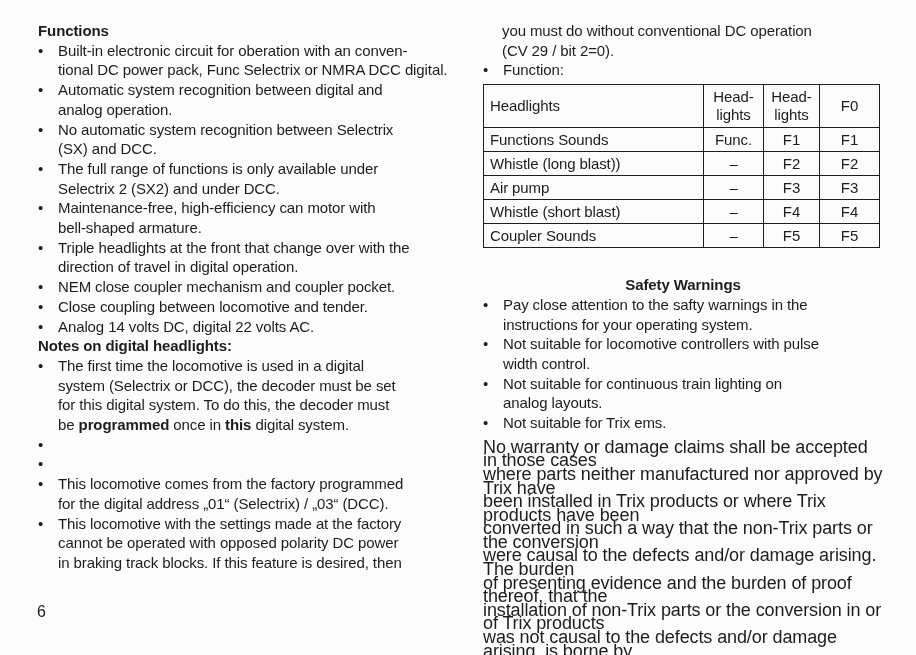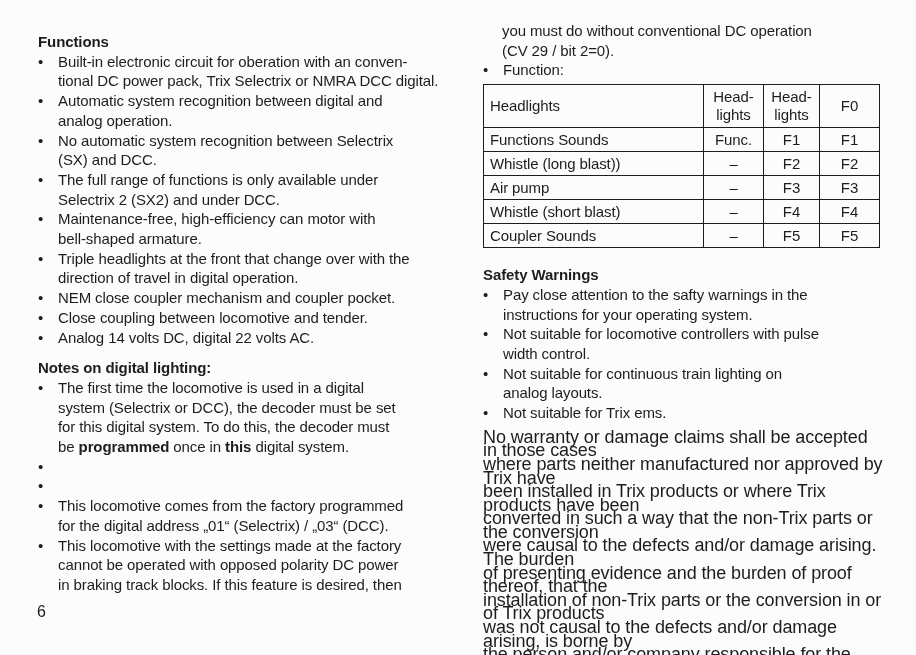--- a/index.html
+++ b/index.html
@@ -9,21 +9,21 @@
     height: 655px;
     background: #fcfcfc;
     color: #1d1d1d;
     font-family: "Liberation Sans", "DejaVu Sans", sans-serif;
     overflow: hidden;
   }
   .col { position: absolute; top: 21px; }
   .col-left  { left: 38px;  width: 432px; }
   .col-right { left: 483px; width: 400px; }
   .body-text { font-size: 15px; line-height: 19.7px; letter-spacing: -0.1px; }
-  .heading { font-weight: bold; margin-top: 11px; }
+  .heading { font-weight: bold; }
   .pre { white-space: pre-line; }
   .indent { padding-left: 19px; }
   .bullet { display: flex; align-items: flex-start; }
   .bullet .dot { flex: 0 0 20px; }
   .b { font-weight: bold; }
 
   table.fn-table {
     border-collapse: collapse;
     margin-top: 4px;
     font-size: 15px;
@@ -35,21 +35,21 @@
     border: 1.5px solid #1d1d1d;
     vertical-align: middle;
     height: 21px;
     line-height: 18px;
   }
   table.fn-table td.empty { border: none; }
   table.fn-table td.lbl { text-align: left; padding: 1px 6px; }
   table.fn-table td.center { text-align: center; padding: 1px 2px; white-space: pre-line; }
   table.fn-table tr.tall td { height: 40px; }
 
-  .safety-heading { margin-top: 17px; }
+  .safety-heading { margin-top: 27px; text-align: center; }
   .fine-print {
     margin-top: 8px;
     font-size: 18px;
     line-height: 13.6px;
     letter-spacing: -0.1px;
     white-space: pre-line;
   }
   .page-number {
     position: absolute;
     left: 37px;
@@ -62,21 +62,21 @@
 
 <div class="page">
 
   <div class="col col-left body-text">
 
     <div class="heading">Functions</div>
 
     <div class="bullet">
       <span class="dot">•</span>
       <span class="pre">Built-in electronic circuit for oberation with an conven-
-tional DC power pack, Trix Selectrix or NMRA DCC digital.</span>
+tional DC power pack, Func Selectrix or NMRA DCC digital.</span>
     </div>
     <div class="bullet">
       <span class="dot">•</span>
       <span class="pre">Automatic system recognition between digital and
 analog operation.</span>
     </div>
     <div class="bullet">
       <span class="dot">•</span>
       <span class="pre">No automatic system recognition between Selectrix
 (SX) and DCC.</span>
@@ -102,21 +102,21 @@
     </div>
     <div class="bullet">
       <span class="dot">•</span>
       <span class="pre">Close coupling between locomotive and tender.</span>
     </div>
     <div class="bullet">
       <span class="dot">•</span>
       <span class="pre">Analog 14 volts DC, digital 22 volts AC.</span>
     </div>
 
-    <div class="heading">Notes on digital lighting:</div>
+    <div class="heading">Notes on digital headlights:</div>
 
     <div class="bullet">
       <span class="dot">•</span>
       <span class="pre"><span>The first time the locomotive is used in a digital
 system (Selectrix or DCC), the decoder must be set
 for this digital system. To do this, the decoder must
 be </span><span class="b">programmed</span><span> once in </span><span class="b">this</span><span> digital system.</span></span>
     </div>
     <div class="bullet">
       <span class="dot">•</span>

